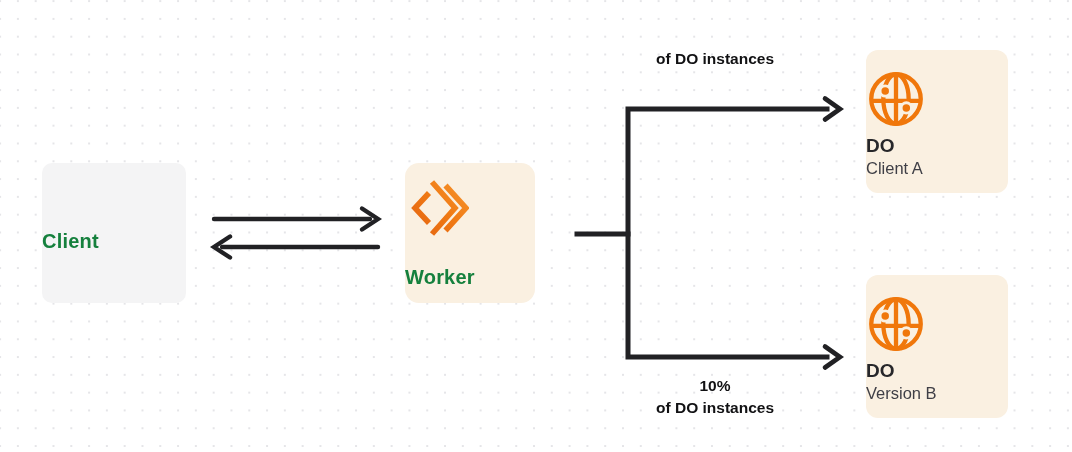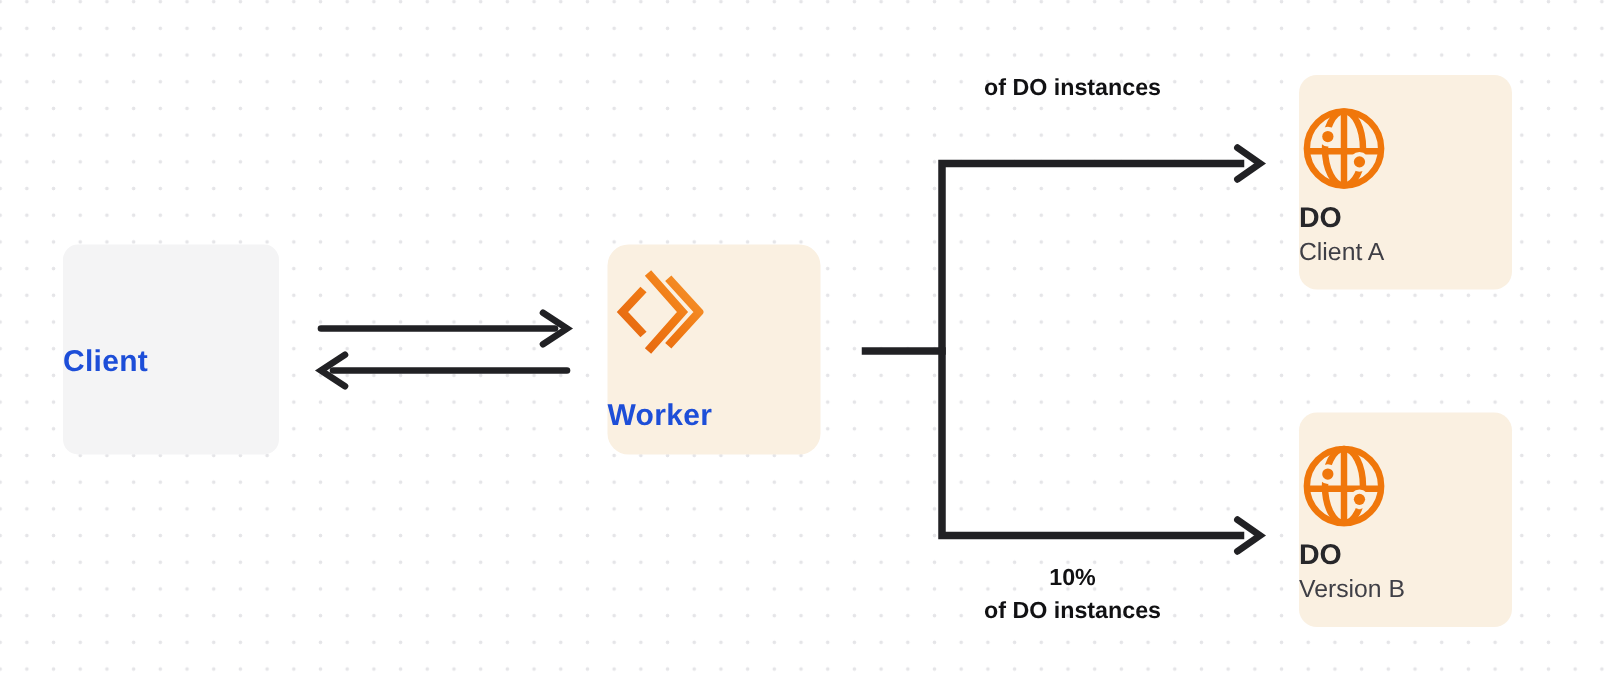--- a/index.html
+++ b/index.html
@@ -17,33 +17,33 @@
     position:absolute;
     display:flex;flex-direction:column;
     align-items:flex-start;justify-content:center;
     box-sizing:border-box;
   }
   .node-client{
     left:42px;top:163px;width:144px;height:140px;
     background:#f4f4f5;border-radius:10px;
   }
   .node-worker{
-    left:405px;top:163px;width:142px;height:140px;
+    left:405px;top:163px;width:130px;height:140px;
     background:#faf0e1;border-radius:14px;
     gap:12px;
   }
   .node-do{
     width:142px;height:143px;
     background:#faf0e1;border-radius:12px;
     left:866px;gap:0;
   }
   .node-do-a{top:50px;}
   .node-do-b{top:275px;}
   .node-title{
-    font-size:20px;font-weight:700;color:#1d4ed8;letter-spacing:.2px;margin-top:16px;
+    font-size:20px;font-weight:700;color:#15803d;letter-spacing:.2px;margin-top:16px;
   }
   .do-title{
     font-size:19px;font-weight:700;color:#27272a;margin-top:6px;
   }
   .do-subtitle{
     font-size:16.5px;font-weight:400;color:#3f3f46;margin-top:2px;
   }
   .edge-svg{position:absolute;left:0;top:0;}
   .edge-label{
     position:absolute;width:210px;

